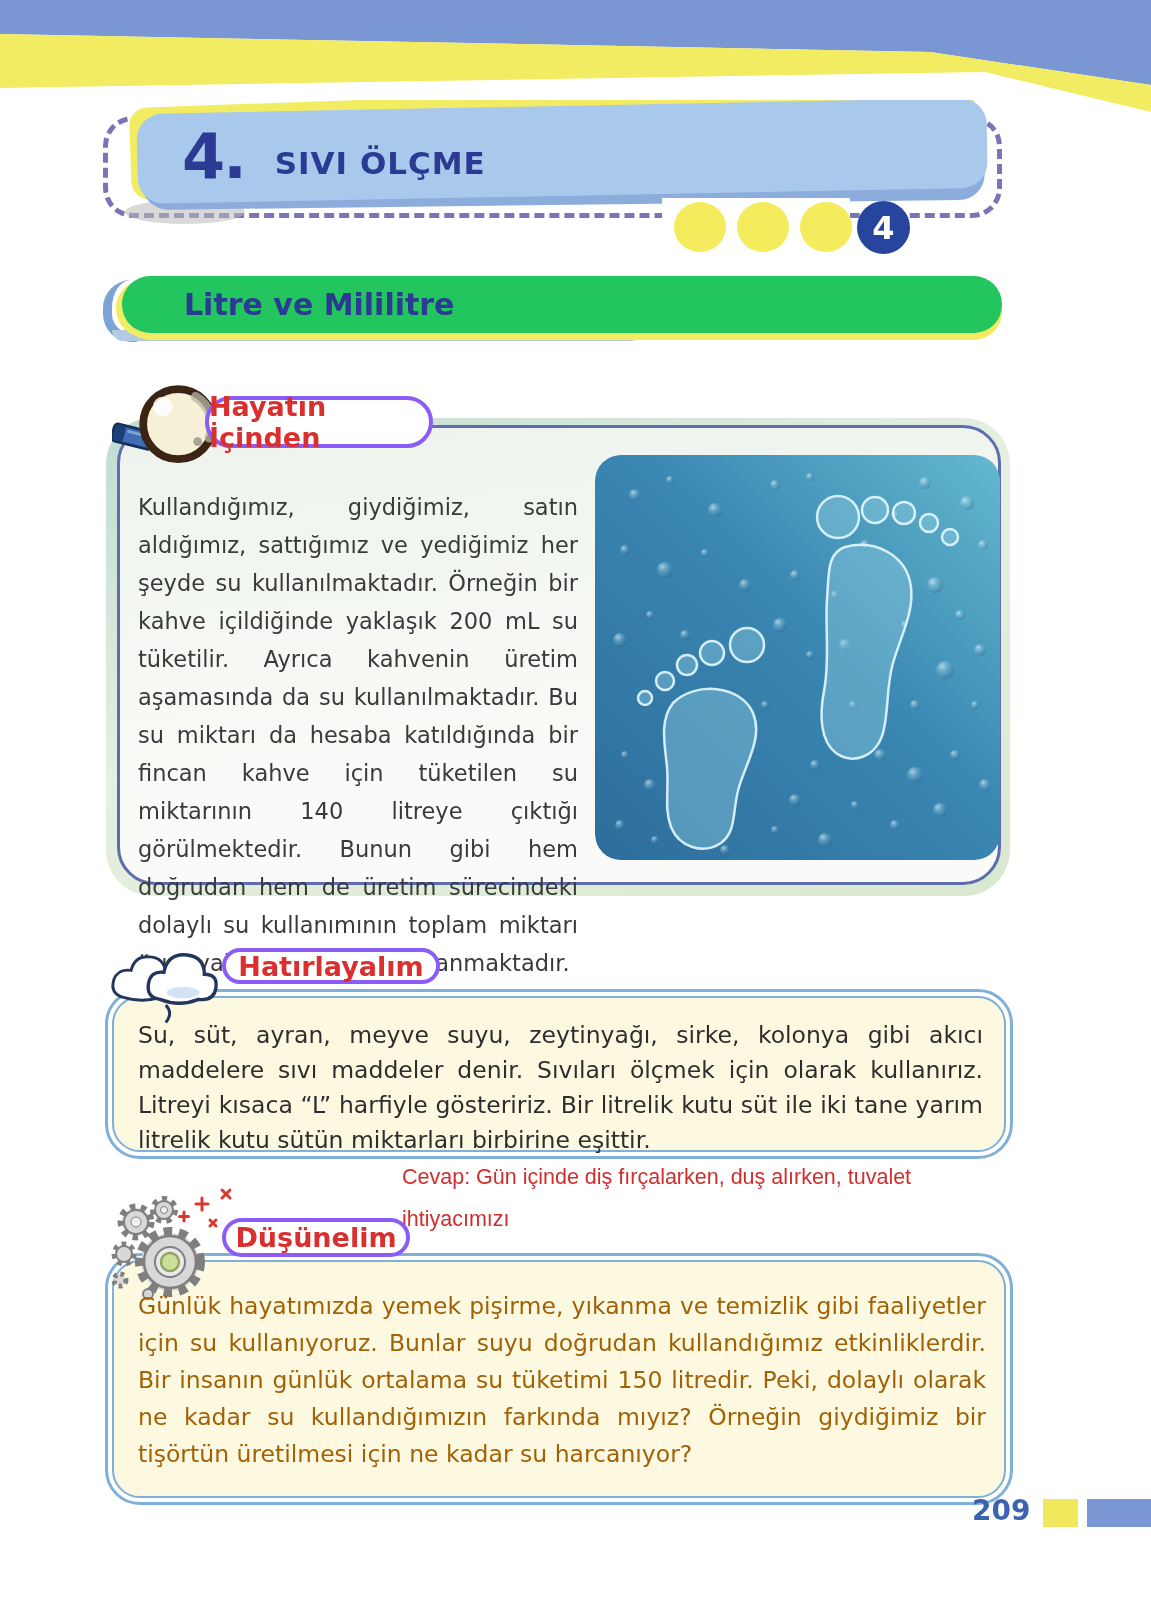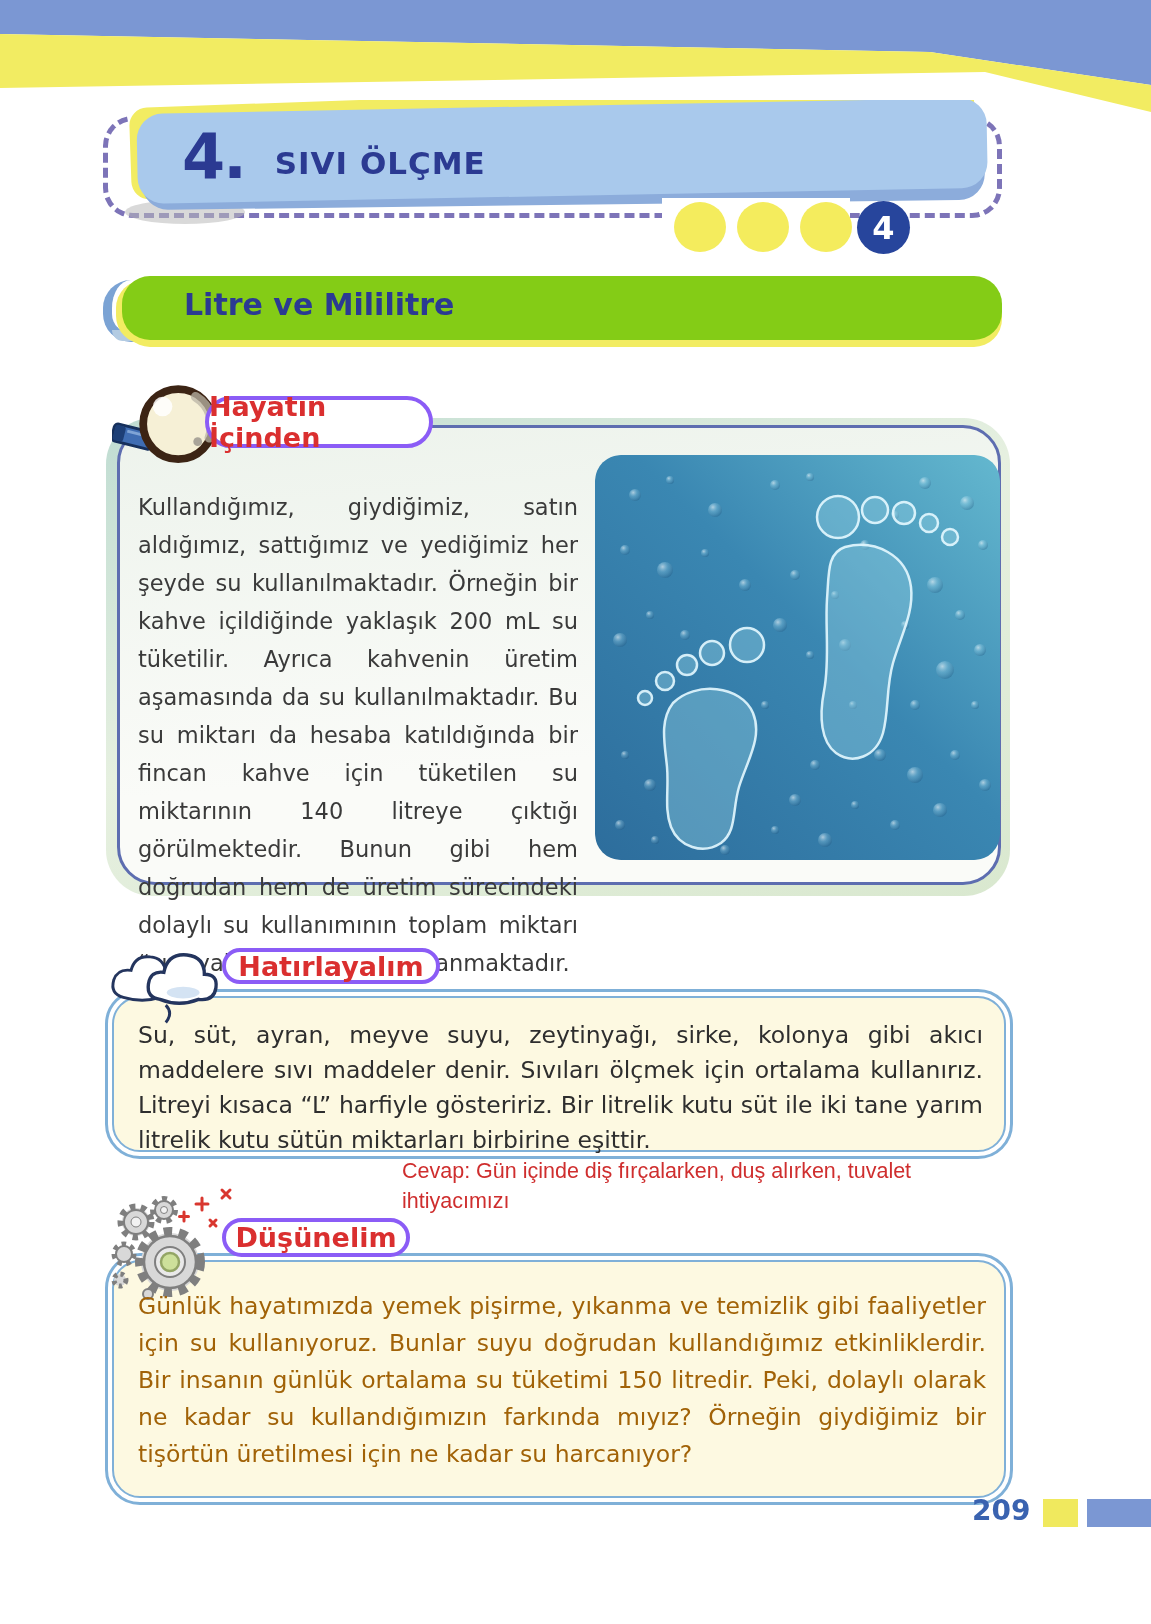--- a/index.html
+++ b/index.html
@@ -18,21 +18,21 @@
   .chapter-name { font-size:31px; font-weight:bold; line-height:31px; margin-left:30px; margin-top:22px; letter-spacing:1px; }
   .dots-mask { position:absolute; left:662px; top:198px; width:188px; height:54px; background:#fff; }
   .dot { position:absolute; top:202px; width:52px; height:50px; border-radius:50%; background:#f4ec5d; }
   .dot-navy { position:absolute; left:857px; top:201px; width:53px; height:53px; border-radius:50%;
     background:#27459c; color:#fff; font-size:32px; font-weight:bold; display:flex; align-items:center; justify-content:center; }
 
   
   .section-accent { position:absolute; left:103px; top:280px; width:34px; height:62px;
     border-left:9px solid #7ba3d4; border-bottom:9px solid #7ba3d4; border-radius:28px 0 0 28px; }
   .section-swoosh { position:absolute; left:112px; top:330px; width:530px; height:11px; background:#b3cbe2; border-radius:0 0 12px 12px; }
-  .section-banner { position:absolute; left:122px; top:276px; width:880px; height:64px; background:#84cc16;
+  .section-banner { position:absolute; left:122px; top:276px; width:880px; height:57px; background:#22c55e;
     border-radius:28px; box-shadow:0 7px 0 #f2ec62, -6px 4px 0 #f2ec62; }
   .section-title { position:absolute; left:62px; top:0; height:57px; line-height:57px; font-size:30px; font-weight:bold; color:#2b3a92; }
 
   
   .life-outer { position:absolute; left:106px; top:418px; width:904px; height:478px; border-radius:46px;
     background:linear-gradient(160deg,#bfdcd2 0%, #e6f0e0 45%, #d9e8cf 100%); padding:7px 9px 11px 11px; }
   .life-inner { width:100%; height:100%; border-radius:38px; border:3px solid #5d6db0;
     background:linear-gradient(175deg,#edf3ec 0%, #fafbf8 70%); }
   .life-text { position:absolute; left:138px; top:488px; width:440px; font-size:22.5px; line-height:38px;
     color:#3a3a3a; text-align:justify; }
@@ -52,21 +52,21 @@
   .remember-box { left:112px; top:996px; width:894px; height:156px; }
   .think-box { left:112px; top:1260px; width:894px; height:238px; }
   .remember-text { position:absolute; left:138px; top:1018px; width:845px; font-size:23.5px; line-height:35px;
     color:#2e2e2e; text-align:justify; }
   .think-text { position:absolute; left:138px; top:1288px; width:848px; font-size:23.5px; line-height:37px;
     color:#a16207; text-align:justify; }
   .remember-text b, .think-text b { font-weight:normal; }
 
   
   .answer-note { position:absolute; left:402px; top:1156px; width:606px; color:#cf2e2e;
-    font-family:"Liberation Sans", sans-serif; font-size:21.5px; line-height:30px; }
+    font-family:"Liberation Sans", sans-serif; font-size:21.5px; line-height:42px; }
 
   
   .page-number { position:absolute; left:972px; top:1494px; font-size:28px; font-weight:bold; color:#3a63b0; }
   .footer-yellow { position:absolute; left:1043px; top:1499px; width:35px; height:28px; background:#f0e95e; }
   .footer-blue { position:absolute; left:1087px; top:1499px; width:64px; height:28px; background:#7b97d3; }
 </style>
 </head>
 <body>
 
 <div class="page">
@@ -203,21 +203,21 @@
   <div class="cream-box remember-box"></div>
   <svg class="icon-abs" style="left:106px; top:934px; width:135px; height:95px;" viewBox="0 0 140 95">
     <path d="M18,64 Q4,60 8,46 Q12,34 26,36 Q30,20 46,22 Q60,23 62,38 Q74,40 72,52 Q70,64 56,64 Q38,70 18,64 Z" fill="#ffffff" stroke="#24355e" stroke-width="3"></path>
     <path d="M56,66 Q42,64 44,50 Q46,36 60,38 Q64,18 84,20 Q102,22 102,40 Q116,40 114,54 Q112,68 96,66 Q76,74 56,66 Z" fill="#ffffff" stroke="#24355e" stroke-width="3.5"></path>
     <ellipse cx="80" cy="59" rx="17" ry="6" fill="#cfe0f2" opacity="0.9"></ellipse>
     <path d="M62,72 q8,8 0,18" fill="none" stroke="#24355e" stroke-width="3"></path>
   </svg>
   <div class="badge-pill badge-remember">
     <span>Hatırlayalım</span>
   </div>
-  <div class="remember-text"><span>Su, süt, ayran, meyve suyu, zeytinyağı, sirke, kolonya gibi akıcı maddelere </span><b>sıvı maddeler</b><span> denir. Sıvıları ölçmek için </span><b>ortalama</b><span> kullanırız. Litreyi kısaca </span><b>“L”</b><span> harfiyle gösteririz. Bir litrelik kutu süt ile iki tane yarım litrelik kutu sütün miktarları birbirine eşittir.</span></div>
+  <div class="remember-text"><span>Su, süt, ayran, meyve suyu, zeytinyağı, sirke, kolonya gibi akıcı maddelere </span><b>sıvı maddeler</b><span> denir. Sıvıları ölçmek için </span><b>olarak</b><span> kullanırız. Litreyi kısaca </span><b>“L”</b><span> harfiyle gösteririz. Bir litrelik kutu süt ile iki tane yarım litrelik kutu sütün miktarları birbirine eşittir.</span></div>
 
   <div class="answer-note">
     <div>Cevap: Gün içinde diş fırçalarken, duş  alırken, tuvalet ihtiyacımızı</div>
   </div>
 
   <div class="cream-box think-box"></div>
   <svg class="icon-abs" style="left:106px; top:1182px; width:140px; height:122px;" viewBox="0 0 140 122">
     <g stroke="#d9372f" stroke-width="3" stroke-linecap="round">
       <path d="M96,16 v12 M90,22 h12"></path>
       <path d="M116,8 l8,8 M124,8 l-8,8"></path>

